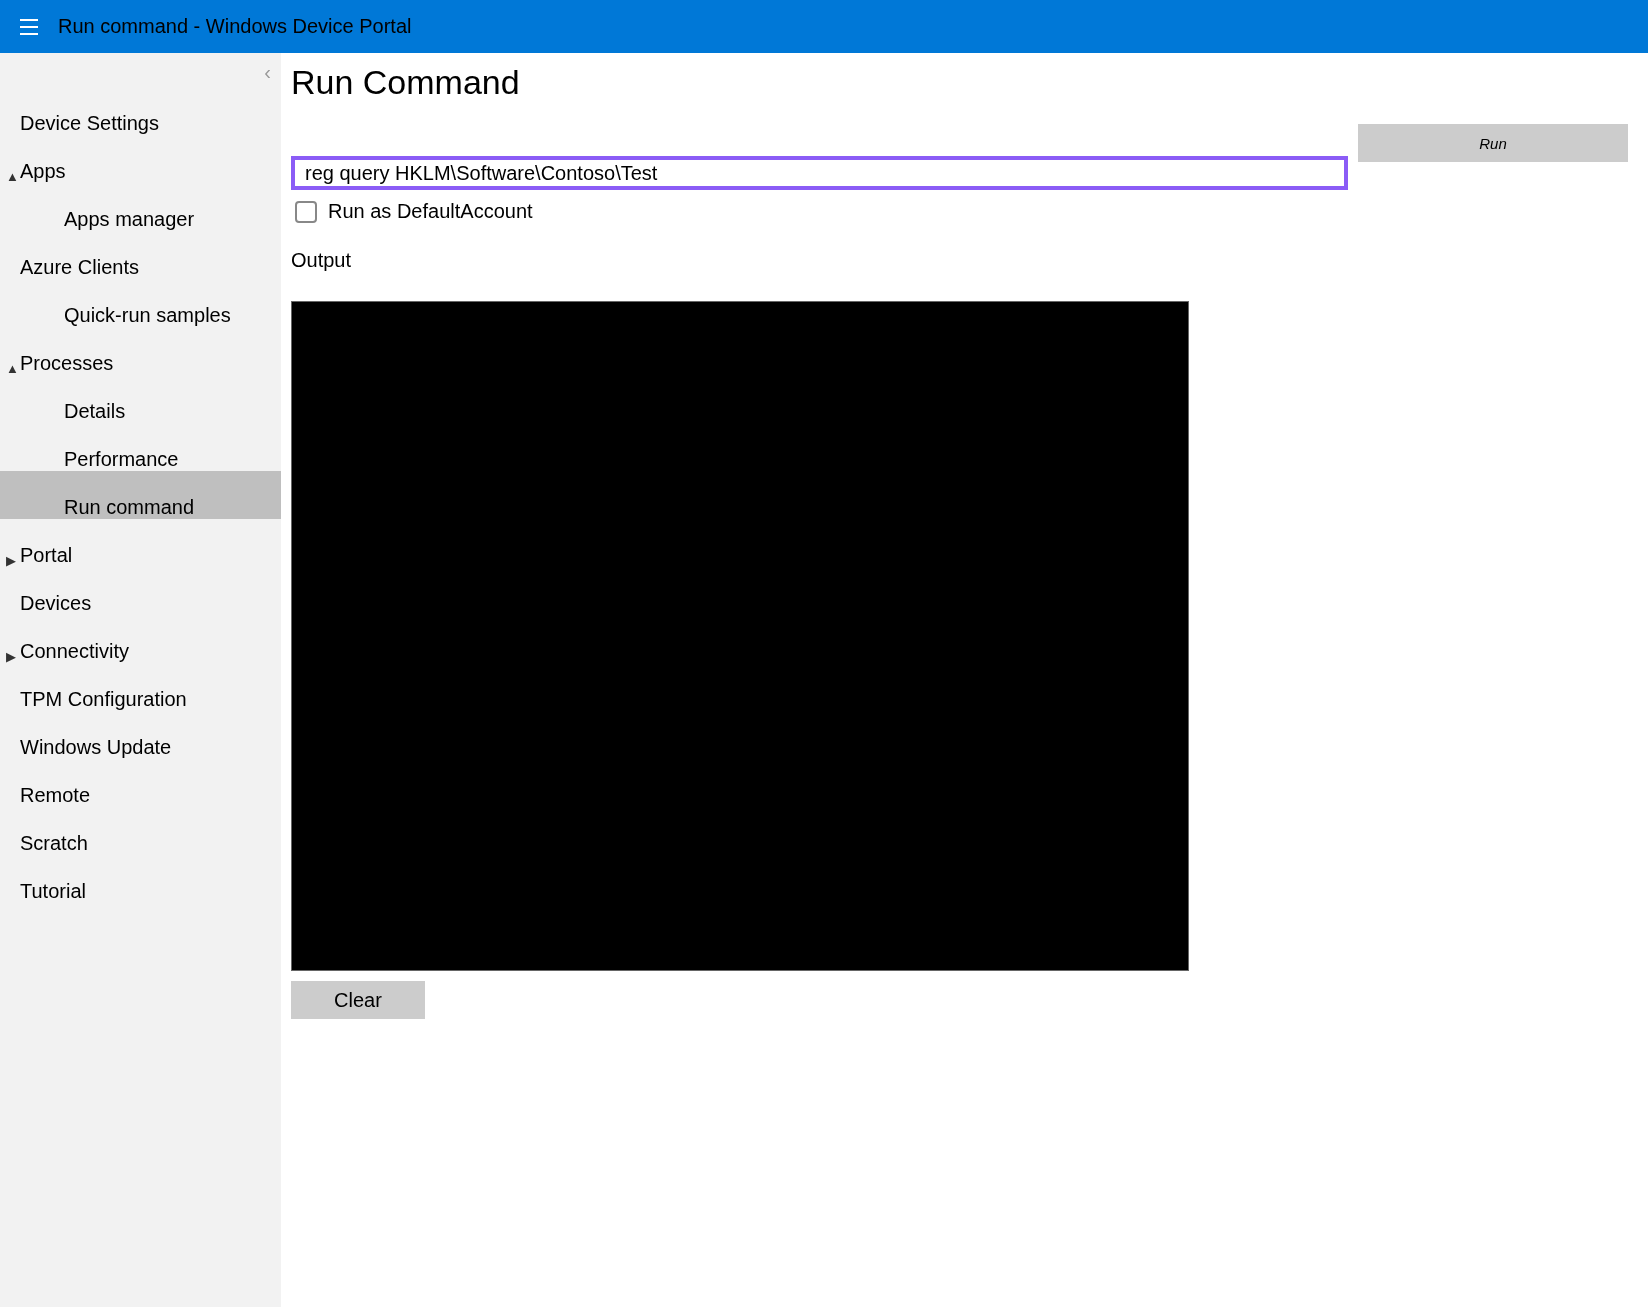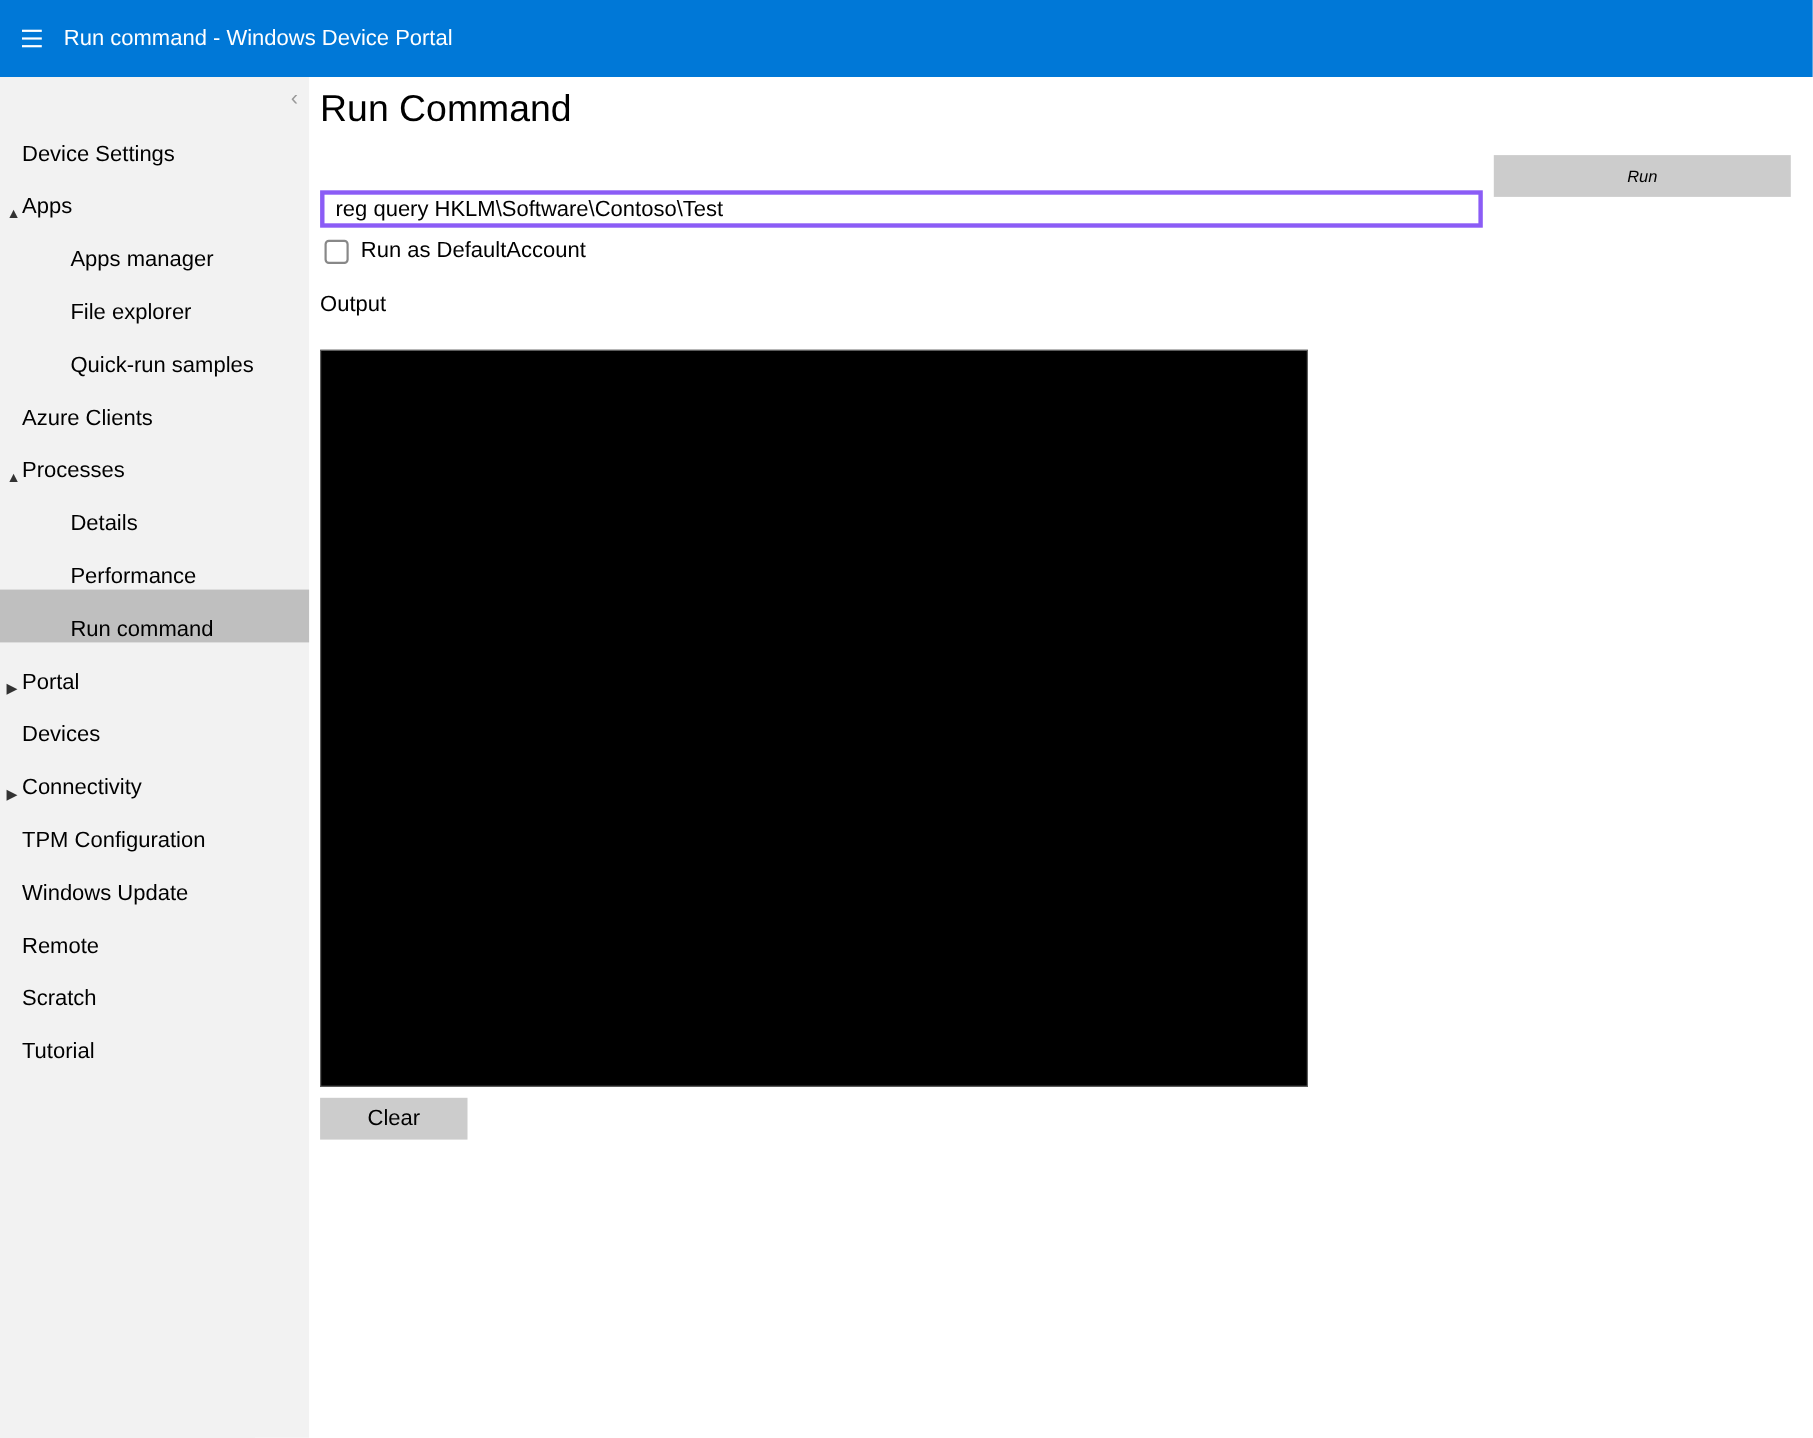--- a/index.html
+++ b/index.html
@@ -8,26 +8,26 @@
       box-sizing: border-box;
       font-family: "Segoe UI", Tahoma, Geneva, Verdana, sans-serif;
     }
     body {
       width: 1648px;
       height: 1307px;
       overflow: hidden;
       background: #fff;
     }
     .header {
-      height: 70px;
+      height: 53px;
       background: #0078d7;
       display: flex;
       align-items: center;
       padding: 0 14px;
-      color: #ffffff;
+      color: #000000;
     }
     .hamburger {
       width: 30px;
       height: 30px;
       display: flex;
       flex-direction: column;
       justify-content: center;
       gap: 5px;
       cursor: pointer;
       margin-right: 14px;
@@ -185,28 +185,25 @@
         <div class="nav-item top-level">
           <span>Device Settings</span>
         </div>
         <div class="nav-item top-level has-caret">
           <span class="caret">▲</span>
           <span>Apps</span>
         </div>
         <div class="nav-item sub-level">
           <span>Apps manager</span>
         </div>
-        <div class="nav-item sub-level">
-          <span>File explorer</span>
+        <div class="nav-item top-level">
+          <span>Azure Clients</span>
         </div>
         <div class="nav-item sub-level">
           <span>Quick-run samples</span>
-        </div>
-        <div class="nav-item top-level">
-          <span>Azure Clients</span>
         </div>
         <div class="nav-item top-level has-caret">
           <span class="caret">▲</span>
           <span>Processes</span>
         </div>
         <div class="nav-item sub-level">
           <span>Details</span>
         </div>
         <div class="nav-item sub-level">
           <span>Performance</span>

